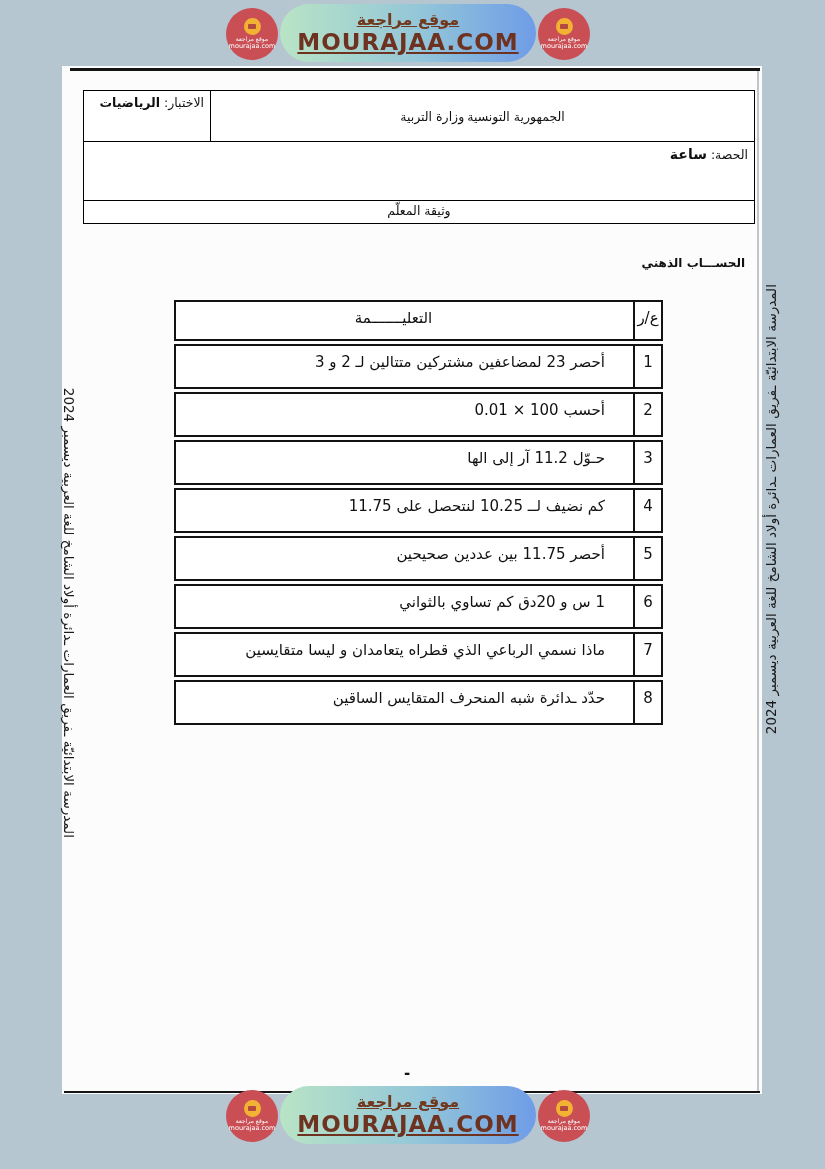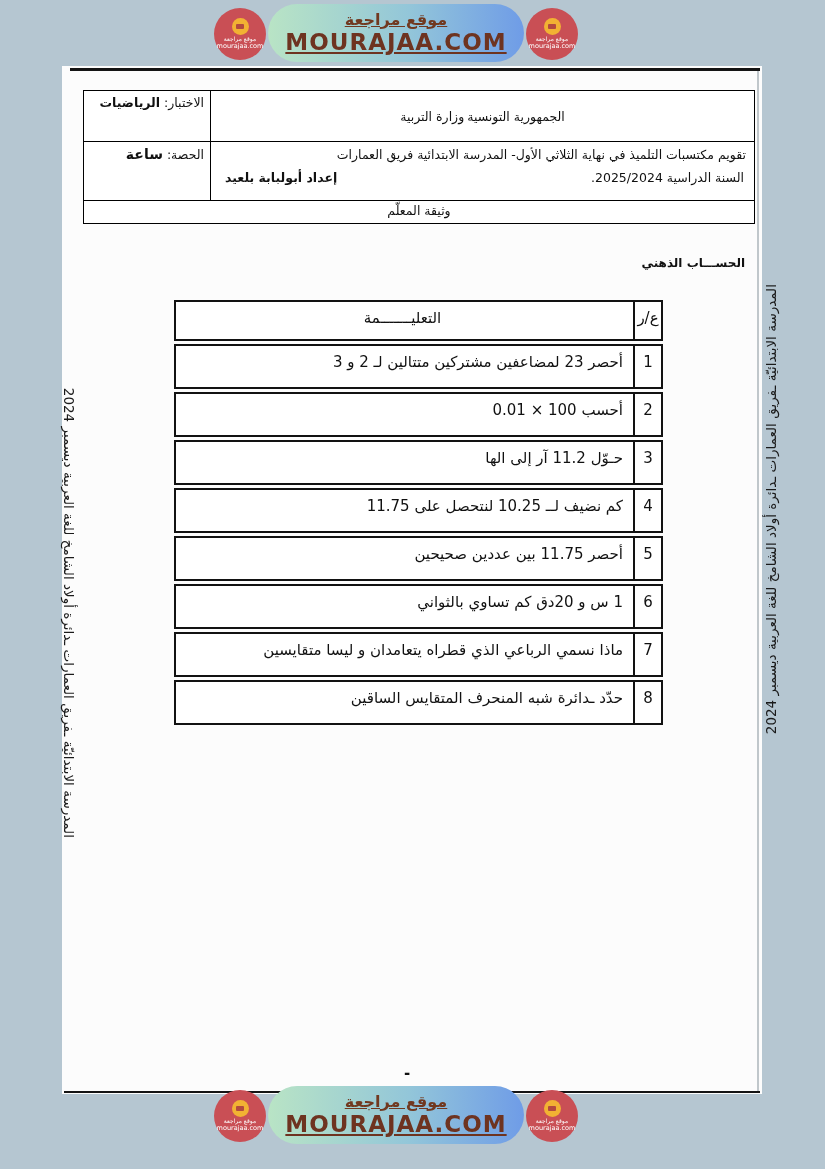--- a/index.html
+++ b/index.html
@@ -8,21 +8,21 @@
     background:#b5c6d1;
     font-family:"DejaVu Sans",sans-serif;color:#111;
   }
   
   .page{position:absolute;left:62px;top:66px;width:700px;height:1028px;background:#fcfcfc;}
   .rule-top{position:absolute;left:70px;top:68px;width:690px;height:3px;background:#141414;z-index:1;}
   .rule-bottom{position:absolute;left:64px;top:1091px;width:696px;height:2px;background:#141414;z-index:1;}
   .page-edge-shadow{position:absolute;left:757px;top:68px;width:2px;height:1023px;background:#8e9ba3;opacity:.55;}
 
   
-  .banner{position:absolute;left:214px;width:364px;height:60px;z-index:2;}
+  .banner{position:absolute;left:226px;width:364px;height:60px;z-index:2;}
   .banner.top{top:4px;} .banner.bottom{top:1086px;}
   .pill{
     position:absolute;left:54px;top:0;width:256px;height:58px;border-radius:29px;
     background:linear-gradient(90deg,#b9e4c5 0%,#93c6d9 55%,#6f9ce7 100%);
     display:flex;flex-direction:column;align-items:center;justify-content:center;gap:1px;
   }
   .pill-ar{font-size:16px;font-weight:bold;color:#713920;text-decoration:underline;line-height:1.15;}
   .pill-domain{font-size:23px;font-weight:bold;color:#6e3320;text-decoration:underline;letter-spacing:1px;line-height:1.1;}
   .badge{
     position:absolute;top:4px;width:52px;height:52px;border-radius:50%;background:#c94f55;
@@ -50,21 +50,21 @@
 
   
   .section-title{position:absolute;top:256px;right:80px;font-size:12px;font-weight:bold;}
 
   
   .mtable{position:absolute;left:174px;top:300px;width:489px;}
   .mt-head,.mt-row{display:flex;border:2px solid #121212;background:#fff;box-sizing:border-box;}
   .mt-head{height:41px;}
   .mt-row{height:45px;margin-top:3px;}
   .mt-num{width:28px;border-left:2px solid #121212;display:flex;justify-content:center;padding-top:7px;font-size:15px;box-sizing:border-box;}
-  .mt-instr{flex:1;padding:7px 10px 0 6px;text-align:right;font-size:15px;white-space:nowrap;overflow:hidden;}
+  .mt-instr{flex:1;padding:7px 28px 0 6px;text-align:right;font-size:15px;white-space:nowrap;overflow:hidden;}
   .mt-instr.center{text-align:center;}
 
   
   .side-text{position:absolute;font-size:13.5px;color:#1a1a1a;white-space:nowrap;}
   .side-left{left:77px;top:286px;width:552px;transform:rotate(90deg);transform-origin:top left;}
   .side-right{left:763px;top:840px;width:556px;transform:rotate(-90deg);transform-origin:top left;}
 
   
   .footer-mark{position:absolute;left:404px;top:1064px;font-size:15px;font-weight:bold;}
 </style>
@@ -106,27 +106,20 @@
           <span>الجمهورية التونسية</span>
           <span>وزارة التربية</span>
         </div>
       </div>
       <div class="ht-narrow">
         <span>الاختبار:</span>
         <span class="bold">الرياضيات</span>
       </div>
     </div>
     <div class="ht-row r2 b">
-      <div class="ht-wide">
-        <div class="eval-line1">تقويم مكتسبات التلميذ في نهاية الثلاثي الأول- المدرسة الابتدائية فريق العمارات</div>
-        <div class="eval-line2">
-          <span>السنة الدراسية 2025/2024.</span>
-          <span class="bold">إعداد أبولبابة بلعيد</span>
-        </div>
-      </div>
       <div class="ht-narrow">
         <span>الحصة:</span>
         <span class="session-val">ساعة</span>
       </div>
     </div>
     <div class="ht-row r3">
       <div class="doc-type" style="flex:1">وثيقة المعلّم</div>
     </div>
   </div>
 

